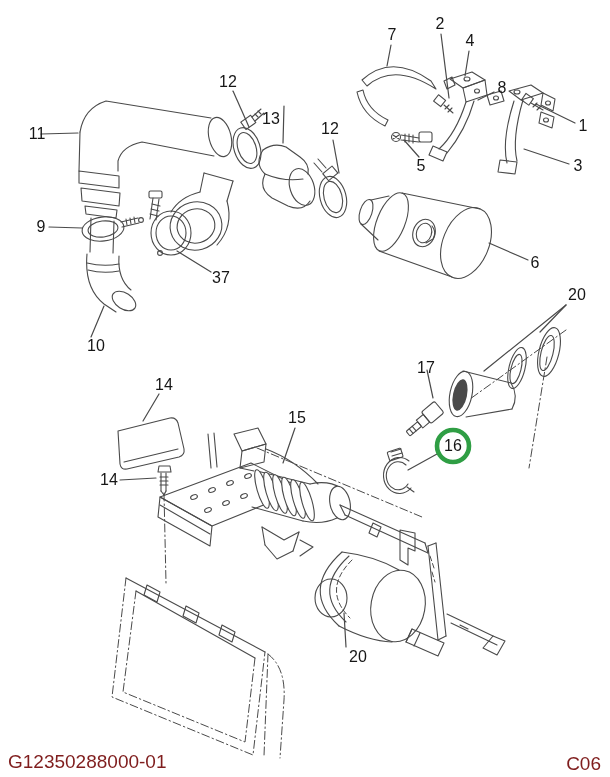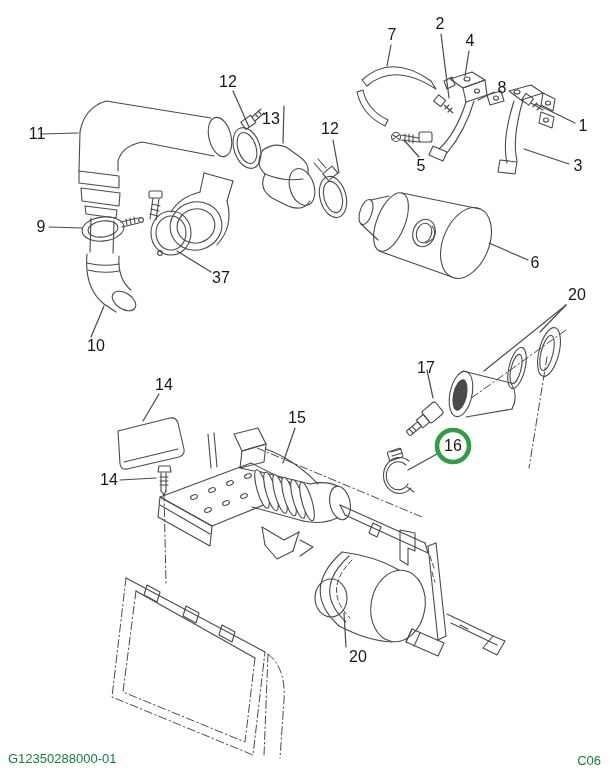--- a/index.html
+++ b/index.html
@@ -16,21 +16,21 @@
   #drawing .chain{stroke-dasharray:8 3 1.5 3;stroke-width:1;}
   #drawing .dash{stroke-dasharray:5 3;stroke-width:1;}
   #drawing .fillwhite{fill:#ffffff;}
   #drawing .filldark{fill:var(--line);stroke:none;}
   #drawing .leader{stroke-width:1.2;}
   #drawing .highlight-ring{stroke:var(--accent);stroke-width:4.6;fill:none;}
   .callout{
     position:absolute;transform:translate(-50%,-50%);
     font-size:16px;color:#161616;white-space:nowrap;line-height:1;
   }
-  .footer{position:absolute;font-size:13px;color:#15803d;}
+  .footer{position:absolute;font-size:19px;color:#7f1d1d;}
   .footer.left{left:8px;top:751px;}
   .footer.right{right:9px;top:753px;}
 </style>
 </head>
 <body style="--line: #4a4a4a; --accent: #2f9e44;">
 
 <div class="stage">
   <svg id="drawing" width="610" height="777" viewBox="0 0 610 777">
 
     <g>

